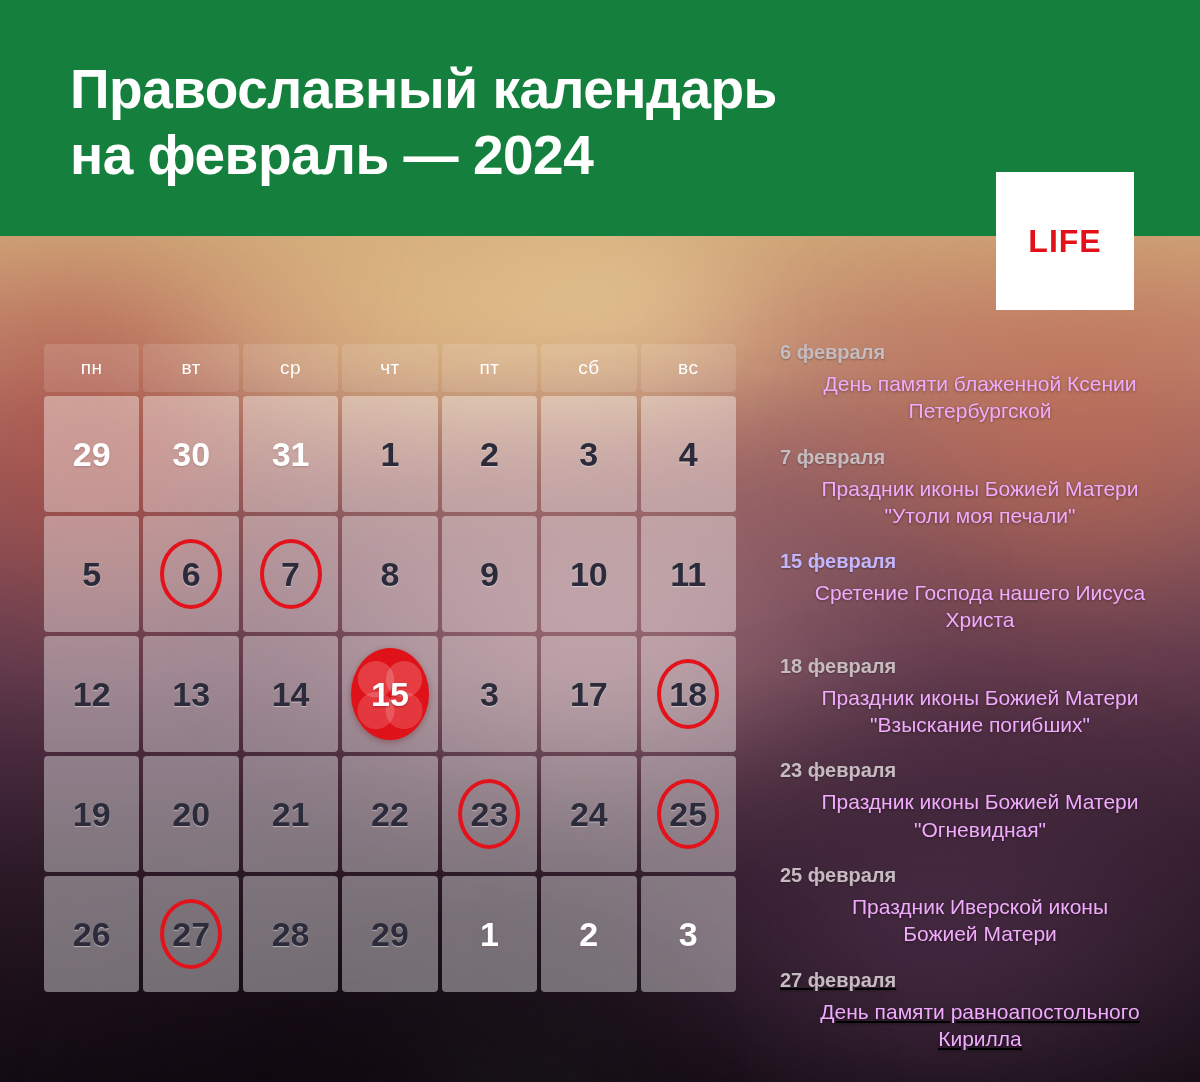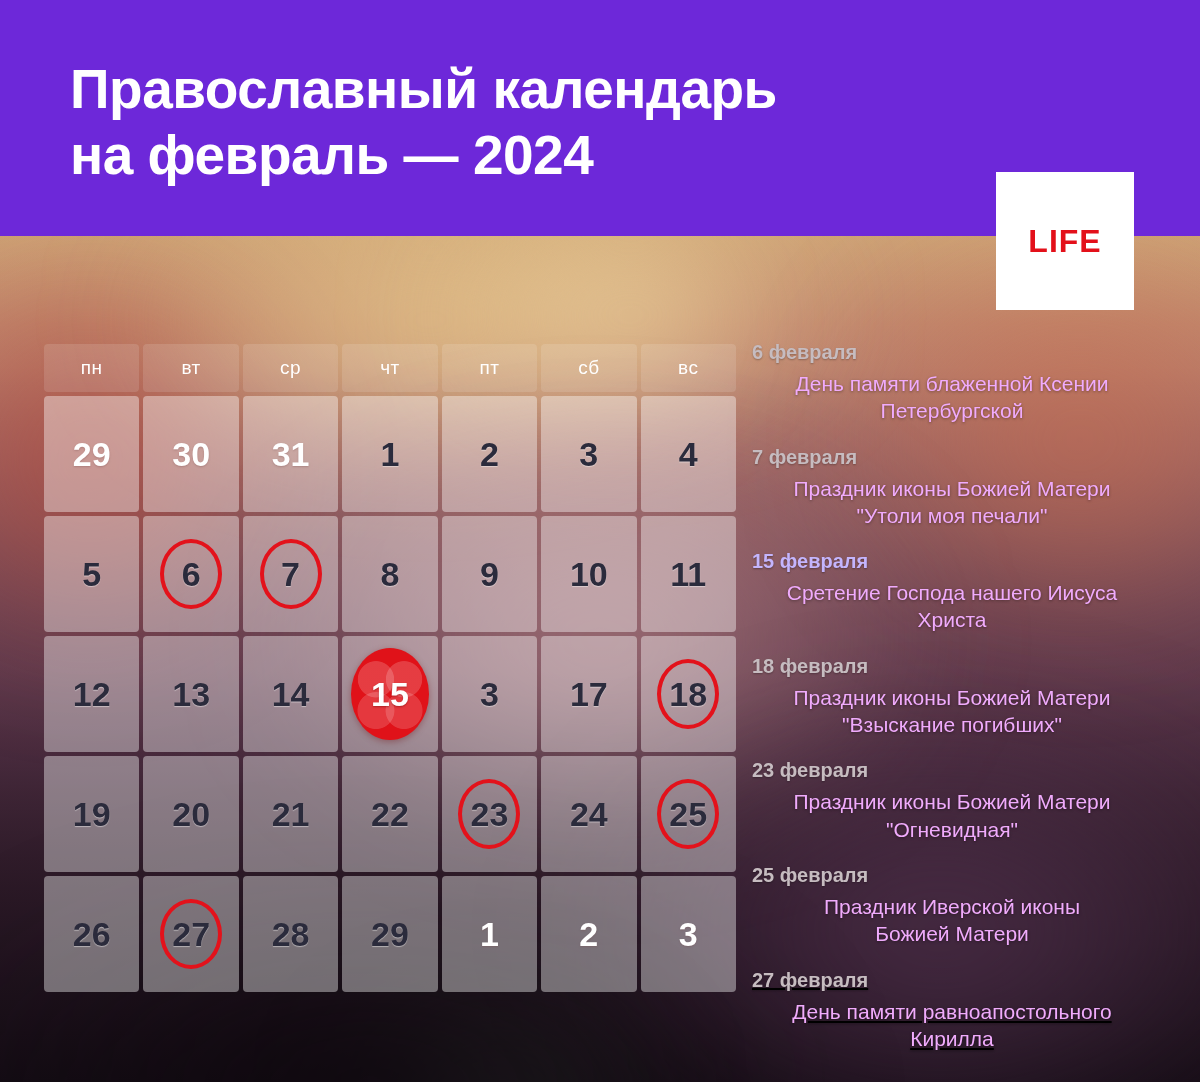--- a/index.html
+++ b/index.html
@@ -82,21 +82,21 @@
     left: 330px; top: 1000px; width: 340px; height: 200px;
     background: radial-gradient(closest-side, rgba(92,110,96,0.45), rgba(92,110,96,0));
   }
 
   
   .header {
     position: absolute;
     left: 0; top: 0;
     width: 1200px;
     height: 236px;
-    background: #6d28d9;
+    background: #15803d;
     z-index: 5;
   }
   .header-title {
     position: absolute;
     left: 70px;
     top: 56px;
     width: 880px;
     color: #ffffff;
     font-size: 55px;
     font-weight: bold;
@@ -208,21 +208,21 @@
       radial-gradient(circle at 32% 68%, rgba(255,255,255,0.16) 0 22%, rgba(255,255,255,0) 23%),
       radial-gradient(circle at 68% 68%, rgba(255,255,255,0.16) 0 22%, rgba(255,255,255,0) 23%),
       #e01219;
     z-index: 1;
     box-shadow: 0 2px 6px rgba(110,8,12,0.35);
   }
 
   
   .events {
     position: absolute;
-    left: 752px;
+    left: 780px;
     top: 340px;
     width: 400px;
     z-index: 4;
   }
   .event {
     margin-bottom: 20px;
   }
   .event:last-child { margin-bottom: 0; text-decoration: underline; }
   .event-date {
     font-size: 20px;

